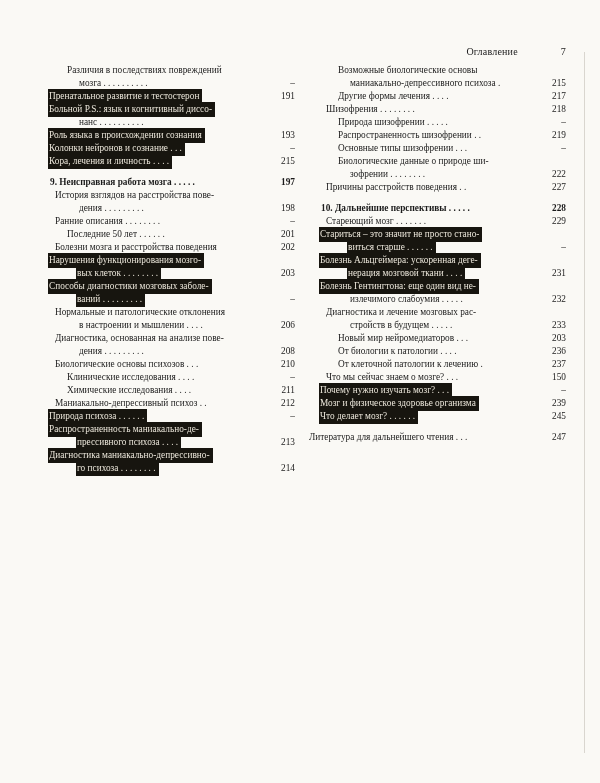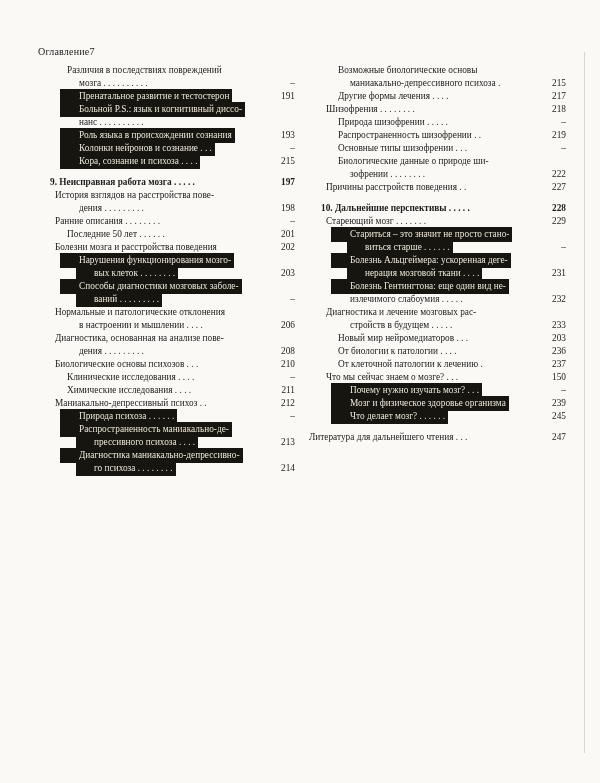--- a/index.html
+++ b/index.html
@@ -11,22 +11,22 @@
     position:relative;
     overflow:hidden;
   }
   .page{position:absolute;inset:0;}
   .scan-edge{
     position:absolute;top:52px;bottom:30px;right:15px;width:1px;
     background:#d9d6cf;
   }
   .header{
     position:absolute;top:46px;left:38px;right:34px;
-    display:flex;justify-content:flex-start;align-items:baseline;
-    font-size:10px;letter-spacing:0.2px;
+    display:flex;justify-content:flex-end;align-items:baseline;
+    font-size:10px;letter-spacing:0.2px;gap:43px;
   }
   .cols{
     position:absolute;top:64px;left:38px;right:34px;
     display:flex;gap:14px;
   }
   .col{flex:1;min-width:0;}
   .line{
     display:flex;align-items:center;
     font-size:9.3px;line-height:13px;
     white-space:nowrap;
@@ -36,22 +36,22 @@
   .ind2 .txt{padding-left:29px;}
   .ind3 .txt{padding-left:41px;}
   .bold{font-weight:bold;margin-left:12px;}
   .gap{margin-top:8px;}
   .pg{margin-left:auto;padding-left:5px;text-align:right;min-width:16px;}
   .hl{
     background:#17150f;color:#ece7db;
     padding:1px 3px;margin:-1px 0 -1px -3px;
   }
   .hl.txt{ }
-  .ind2 .txt.hl{padding-left:19px;margin-left:22px;}
-  .ind3 .txt.hl{padding-left:18px;margin-left:38px;}
+  .ind2 .txt.hl{padding-left:1px;margin-left:10px;}
+  .ind3 .txt.hl{padding-left:1px;margin-left:38px;}
 </style>
 </head>
 <body>
 
 <div class="page">
 
   <div class="scan-edge"></div>
 
   <div class="header">
     <span>Оглавление</span>
@@ -82,21 +82,21 @@
         </div>
         <div class="line ind2">
           <span class="txt hl">Роль языка в происхождении сознания</span>
           <span class="pg">193</span>
         </div>
         <div class="line ind2">
           <span class="txt hl">Колонки нейронов и сознание  .  .  .</span>
           <span class="pg">–</span>
         </div>
         <div class="line ind2">
-          <span class="txt hl">Кора, сознание и психоза  .  .  .  .</span>
+          <span class="txt hl">Кора, лечения и личность  .  .  .  .</span>
           <span class="pg">215</span>
         </div>
         <div class="line ind0 bold gap">
           <span class="txt">9. Неисправная работа мозга  .  .  .  .  .</span>
           <span class="pg">197</span>
         </div>
         <div class="line ind1">
           <span class="txt">История взглядов на расстройства пове-</span>
           <span class="pg"></span>
         </div>

